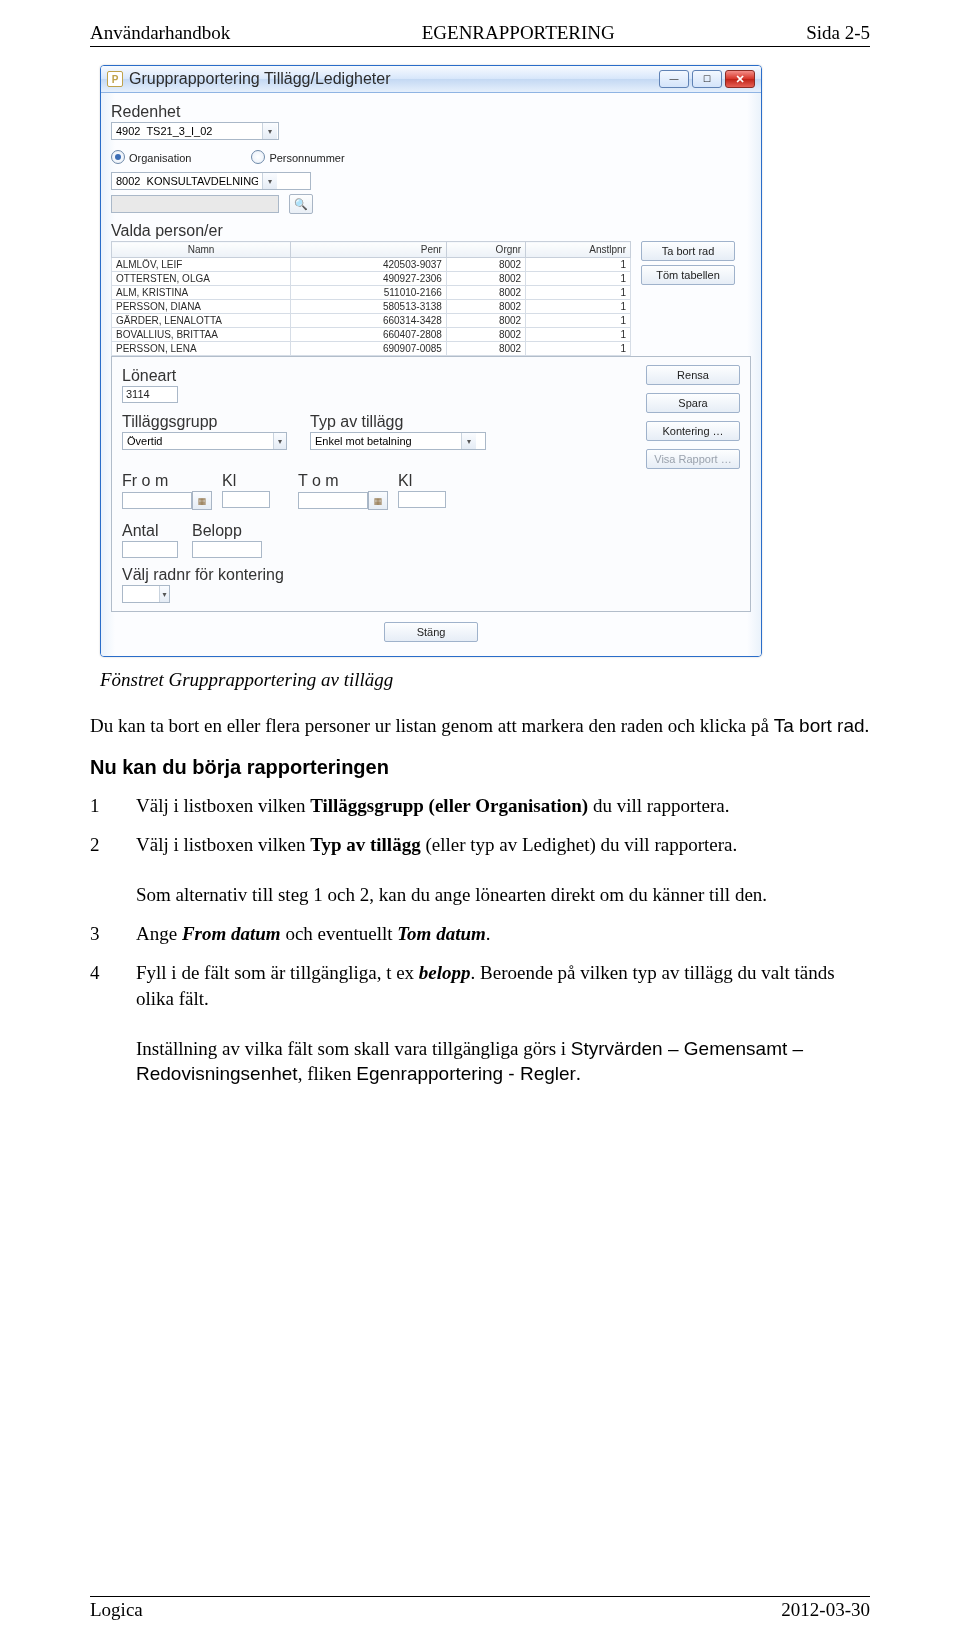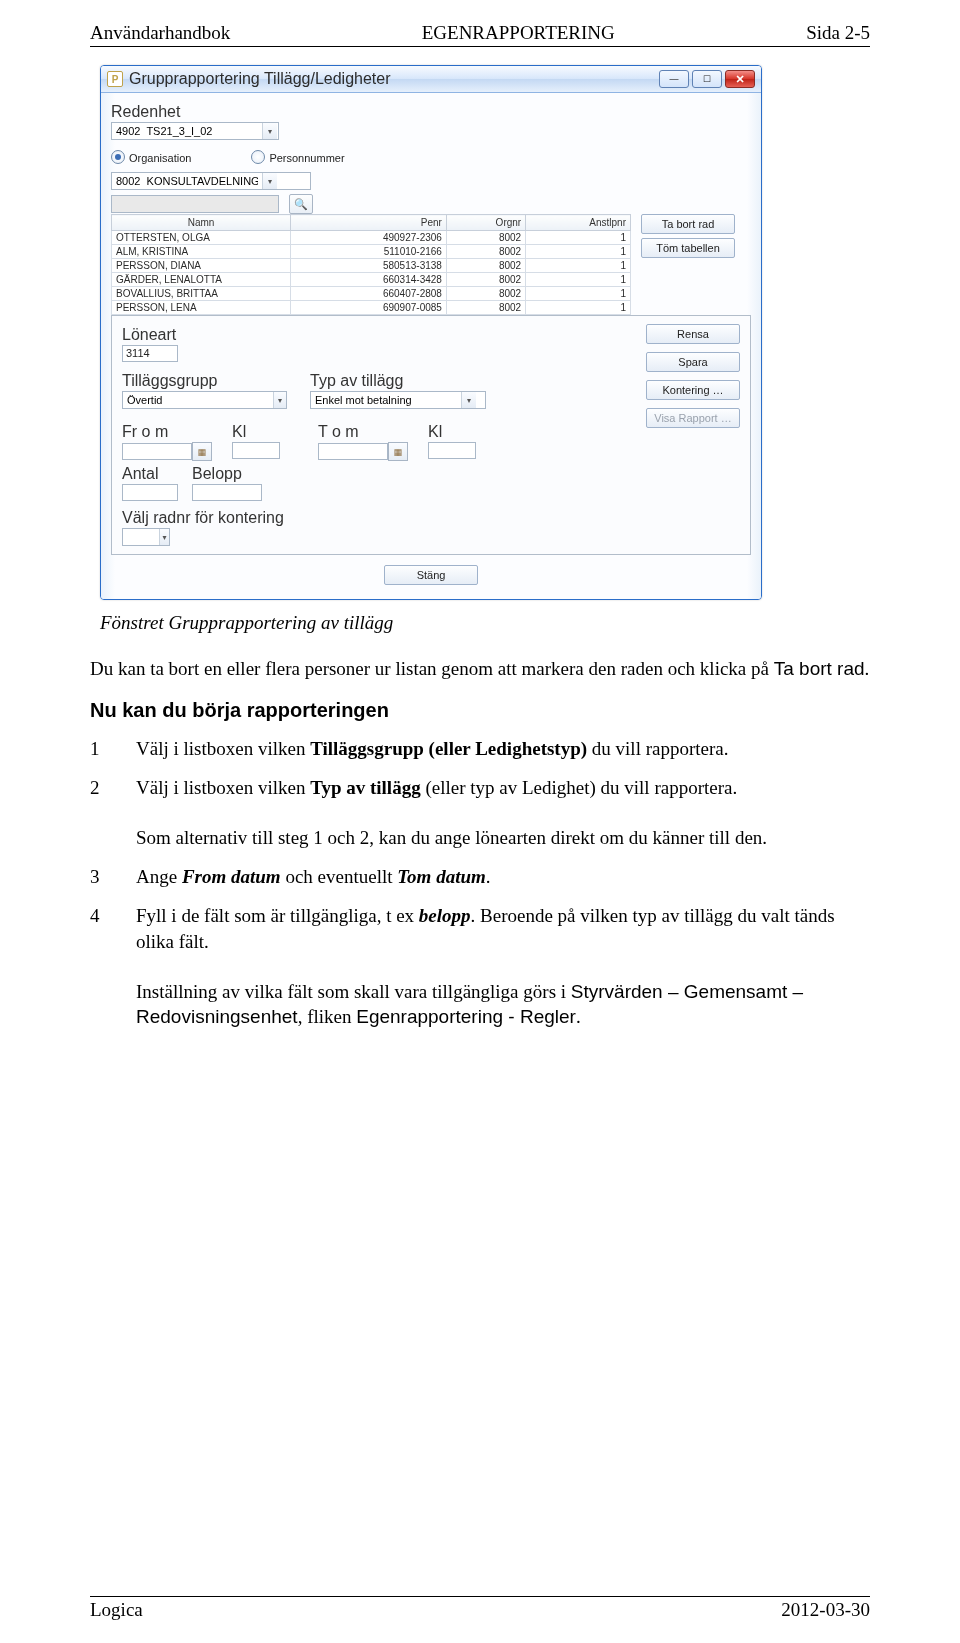--- a/index.html
+++ b/index.html
@@ -100,32 +100,39 @@
         </div>
         <div class="row-flex" style="margin-top:4px">
           <div class="combo disabled" style="width:168px">
             <input disabled="" style="">
           </div>
           <div class="icon-btn">
               <span class="binoc">🔍</span>
             </div>
         </div>
 
+        <div class="fld-lbl" style="margin-top:8px">Valda person/er</div>
         <div class="person-block">
           <table class="tbl" style="width:520px">
             <thead>
                 <tr>
               <th style="width:170px">Namn</th>
               <th class="c">Penr</th>
               <th class="c">Orgnr</th>
               <th class="c">Anstlpnr</th>
             </tr>
               </thead>
             <tbody id="tblbody">
                 <tr>
+                  <td>ALMLÖV, LEIF</td>
+                  <td class="c">420503-9037</td>
+                  <td class="c">8002</td>
+                  <td class="c">1</td>
+                </tr>
+                <tr>
                   <td>OTTERSTEN, OLGA</td>
                   <td class="c">490927-2306</td>
                   <td class="c">8002</td>
                   <td class="c">1</td>
                 </tr>
                 <tr>
                   <td>ALM, KRISTINA</td>
                   <td class="c">511010-2166</td>
                   <td class="c">8002</td>
                   <td class="c">1</td>
@@ -178,21 +185,21 @@
                 </div>
                 <div class="tab-col" style="width:180px">
                   <div class="fld-lbl">Typ av tillägg</div>
                   <div class="combo" style="width:176px">
                       <input value="Enkel mot betalning" style="">
                       <div class="arrow">▾</div>
                     </div>
                 </div>
               </div>
 
-              <div class="tab-grid" style="margin-top:10px;gap:20px">
+              <div class="tab-grid" style="margin-top:18px;gap:10px">
                 <div class="tab-col">
                     <div class="fld-lbl">Fr o m</div>
                   <div class="row-flex" style="gap:0">
                       <div class="mini-input" style="width:70px"></div>
                       <div class="cal-btn">▦</div>
                     </div>
                   </div>
                 <div class="tab-col">
                     <div class="fld-lbl">Kl</div>
                     <div class="mini-input" style="width:48px"></div>
@@ -203,21 +210,21 @@
                       <div class="mini-input" style="width:70px"></div>
                       <div class="cal-btn">▦</div>
                     </div>
                   </div>
                 <div class="tab-col">
                     <div class="fld-lbl">Kl</div>
                     <div class="mini-input" style="width:48px"></div>
                   </div>
               </div>
 
-              <div class="tab-grid" style="gap:14px">
+              <div class="tab-grid" style="margin-top:8px;gap:14px">
                 <div class="tab-col">
                     <div class="fld-lbl">Antal</div>
                     <div class="mini-input" style="width:56px"></div>
                   </div>
                 <div class="tab-col">
                     <div class="fld-lbl">Belopp</div>
                     <div class="mini-input" style="width:70px"></div>
                   </div>
               </div>
 
@@ -246,21 +253,21 @@
 
   <p class="body-text">
     <span>Du kan ta bort en eller flera personer ur listan genom att markera den raden och klicka på </span><span style="font-family:Arial,Helvetica,sans-serif">Ta bort rad</span>.
   </p>
 
   <p class="h2">Nu kan du börja rapporteringen</p>
 
   <div class="num-list" id="steps">
       <div class="num-row">
         <div class="n">1</div>
-        <div>Välj i listboxen vilken <b>Tilläggsgrupp (eller Ledighetstyp)</b> du vill rapportera.</div>
+        <div>Välj i listboxen vilken <b>Tilläggsgrupp (eller Organisation)</b> du vill rapportera.</div>
       </div>
       <div class="num-row">
         <div class="n">2</div>
         <div>Välj i listboxen vilken <b>Typ av tillägg</b> (eller typ av Ledighet) du vill rapportera.<br><br>Som alternativ till steg 1 och 2, kan du ange lönearten direkt om du känner till den.</div>
       </div>
       <div class="num-row">
         <div class="n">3</div>
         <div>Ange <b><i>From datum</i></b> och eventuellt <b><i>Tom datum</i></b>.</div>
       </div>
       <div class="num-row">

